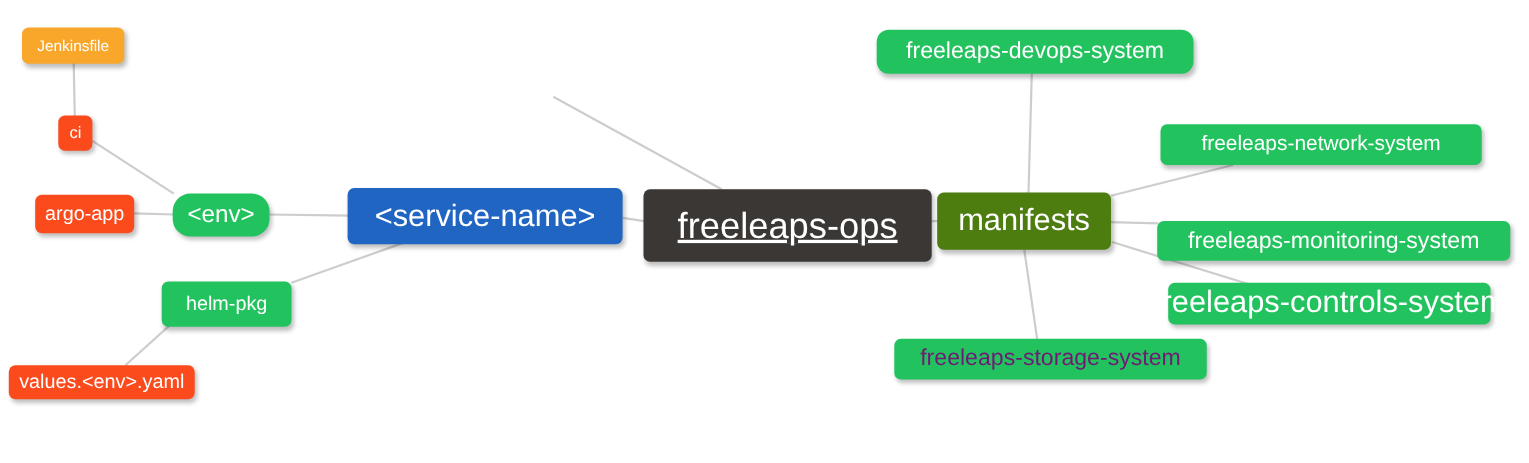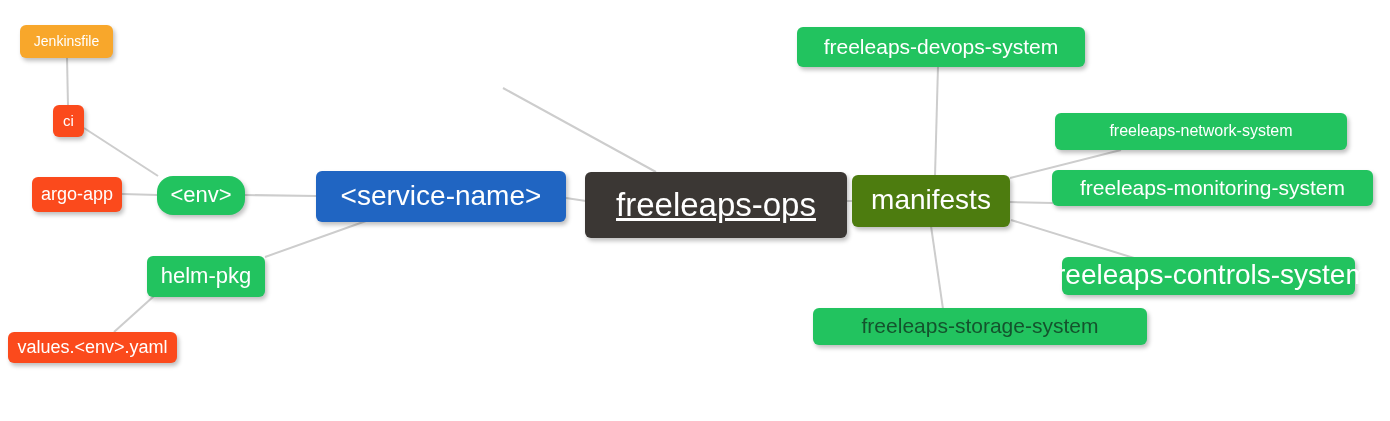--- a/index.html
+++ b/index.html
@@ -76,44 +76,44 @@
   </div>
       <div class="node" style="left: 53px; top: 105px; width: 31px; height: 32px; background: rgb(251, 74, 28); color: rgb(255, 255, 255); font-size: 15px;">
     <span>ci</span>
   </div>
       <div class="node" style="left: 32px; top: 177px; width: 90px; height: 35px; background: rgb(251, 74, 28); color: rgb(255, 255, 255); font-size: 18px;">
     <span>argo-app</span>
   </div>
       <div class="node" style="left: 157px; top: 176px; width: 88px; height: 39px; background: rgb(34, 195, 95); color: rgb(255, 255, 255); font-size: 22px; border-radius: 16px;">
     <span>&lt;env&gt;</span>
   </div>
-      <div class="node" style="left: 147px; top: 256px; width: 118px; height: 41px; background: rgb(34, 195, 95); color: rgb(255, 255, 255); font-size: 22px;">
+      <div class="node" style="left: 147px; top: 256px; width: 118px; height: 41px; background: rgb(34, 195, 95); color: rgb(255, 255, 255); font-size: 18px;">
     <span>helm-pkg</span>
   </div>
       <div class="node" style="left: 8px; top: 332px; width: 169px; height: 31px; background: rgb(251, 74, 28); color: rgb(255, 255, 255); font-size: 18px;">
     <span>values.&lt;env&gt;.yaml</span>
   </div>
       <div class="node" style="left: 316px; top: 171px; width: 250px; height: 51px; background: rgb(32, 101, 194); color: rgb(255, 255, 255); font-size: 28px;">
     <span>&lt;service-name&gt;</span>
   </div>
       <div class="node" style="left: 585px; top: 172px; width: 262px; height: 66px; background: rgb(59, 55, 52); color: rgb(255, 255, 255); font-size: 33px; text-decoration: underline;">
     <span>freeleaps-ops</span>
   </div>
       <div class="node" style="left: 852px; top: 175px; width: 158px; height: 52px; background: #4d7c0f; color: rgb(255, 255, 255); font-size: 28px;">
     <span>manifests</span>
   </div>
-      <div class="node" style="left: 797px; top: 27px; width: 288px; height: 40px; background: rgb(34, 195, 95); color: rgb(255, 255, 255); font-size: 21px;">
+      <div class="node" style="left: 797px; top: 27px; width: 288px; height: 40px; background: rgb(34, 195, 95); color: rgb(255, 255, 255); font-size: 21px; border-radius: 11px;">
     <span>freeleaps-devops-system</span>
   </div>
-      <div class="node" style="left: 1055px; top: 113px; width: 292px; height: 37px; background: rgb(34, 195, 95); color: rgb(255, 255, 255); font-size: 16px; text-align: center;">
+      <div class="node" style="left: 1055px; top: 113px; width: 292px; height: 37px; background: rgb(34, 195, 95); color: rgb(255, 255, 255); font-size: 19px; text-align: center;">
     <span>freeleaps-network-system</span>
   </div>
-      <div class="node" style="left: 1052px; top: 170px; width: 321px; height: 36px; background: rgb(34, 195, 95); color: rgb(255, 255, 255); font-size: 21px;">
+      <div class="node" style="left: 1052px; top: 201px; width: 321px; height: 36px; background: rgb(34, 195, 95); color: rgb(255, 255, 255); font-size: 21px;">
     <span>freeleaps-monitoring-system</span>
   </div>
       <div class="node" style="left: 1062px; top: 257px; width: 293px; height: 38px; background: rgb(34, 195, 95); color: rgb(255, 255, 255); font-size: 28px; justify-content: center;">
     <span>freeleaps-controls-system</span>
   </div>
-      <div class="node" style="left: 813px; top: 308px; width: 334px; height: 37px; background: rgb(34, 195, 95); color: #14532d; font-size: 21px;">
+      <div class="node" style="left: 813px; top: 308px; width: 284px; height: 37px; background: rgb(34, 195, 95); color: #701a75; font-size: 21px;">
     <span>freeleaps-storage-system</span>
   </div>
     </div>
 </div>
 
 </body></html>

